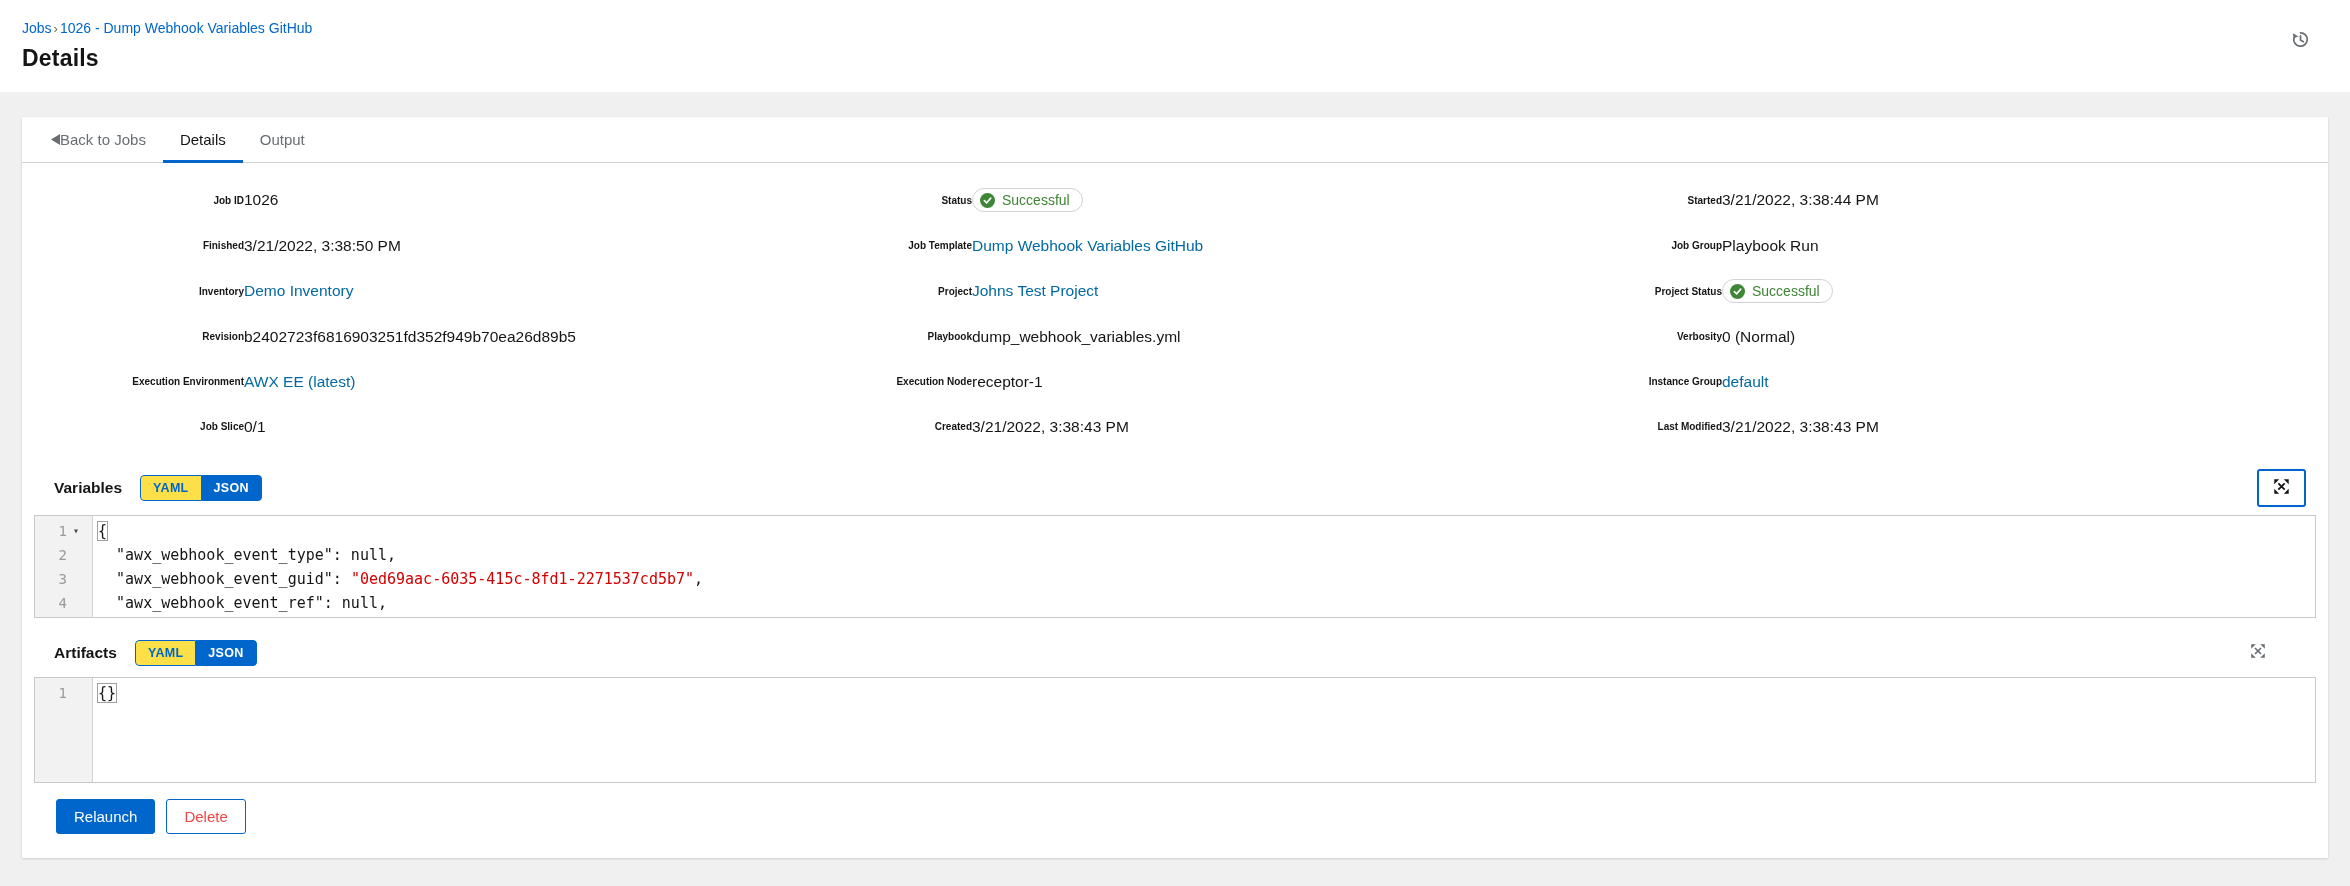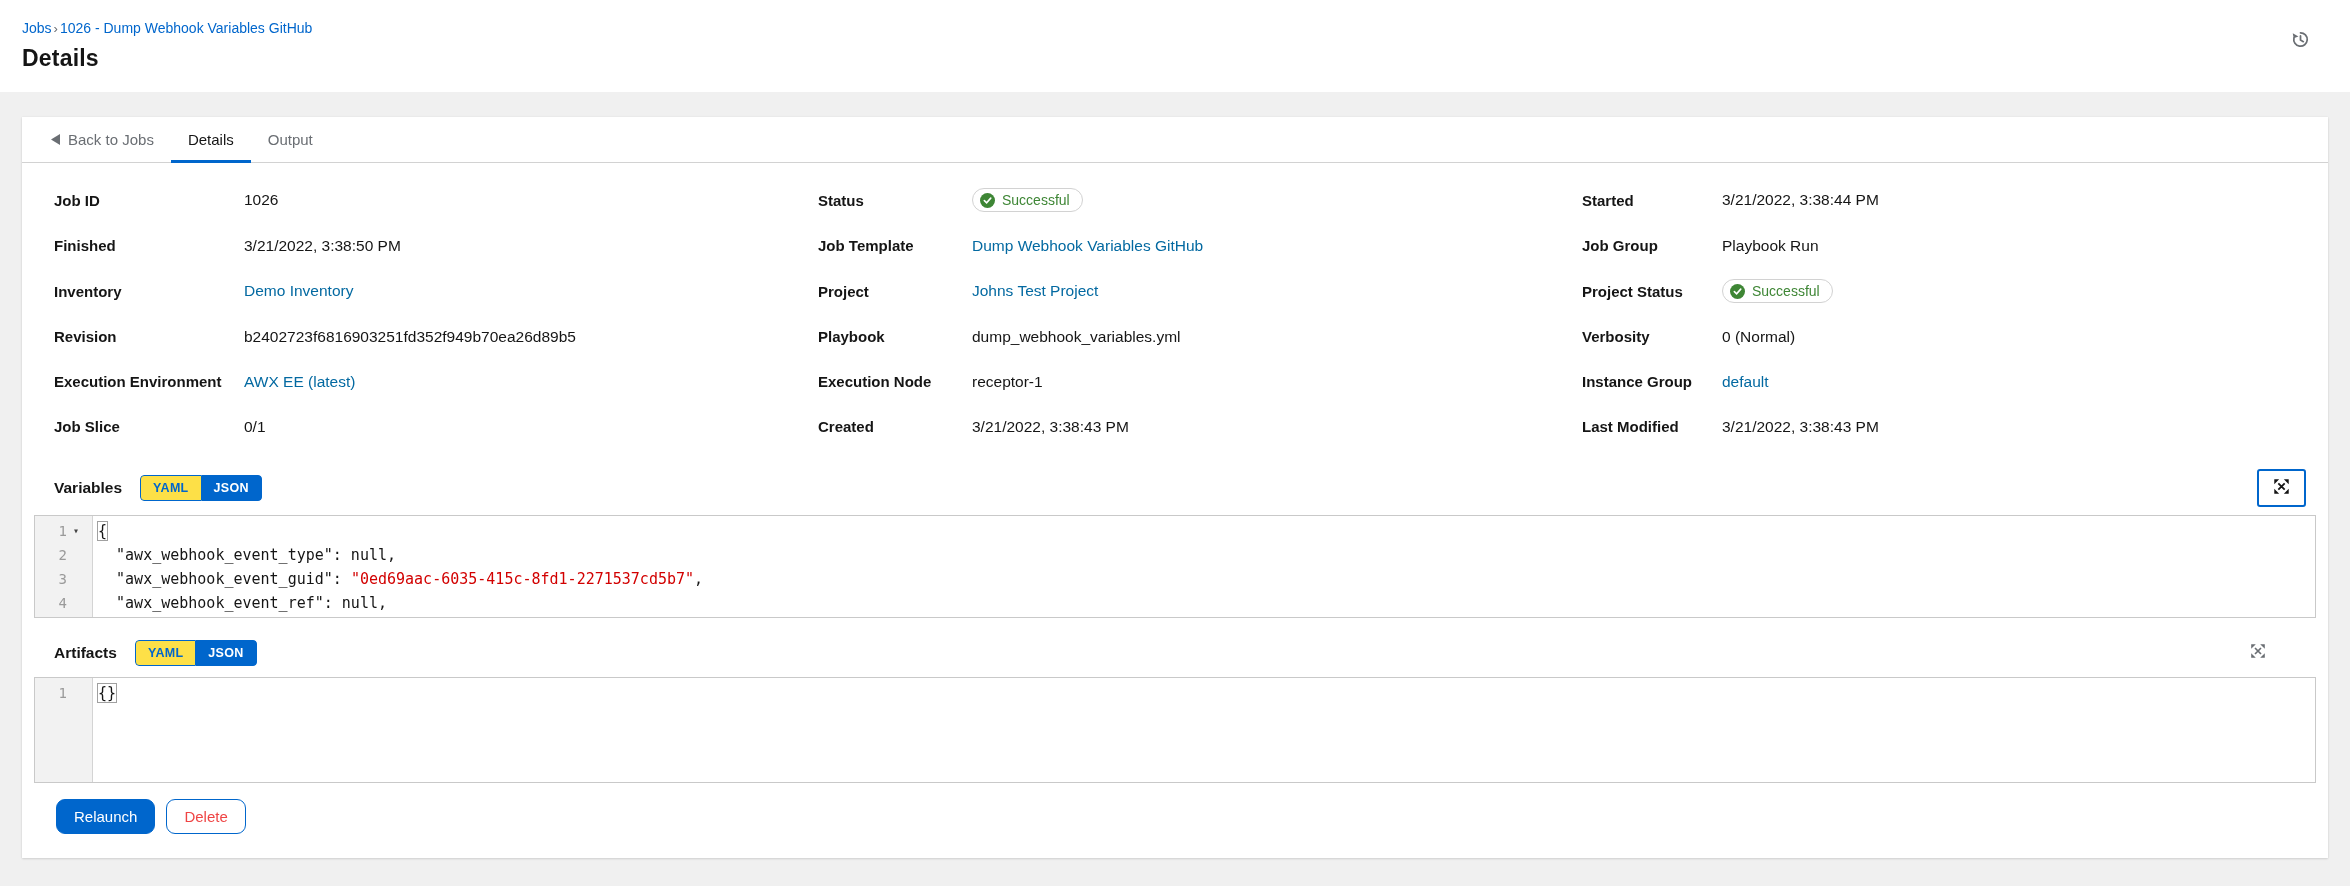--- a/index.html
+++ b/index.html
@@ -18,28 +18,28 @@
   .bc-sep { color: #6a6e73; font-size: 13px; }
   .page-title { font-size: 23px; font-weight: 700; margin-top: 9px; letter-spacing: .2px; }
   .history-btn { position: absolute; top: 30px; right: 40px; background: none; border: none; cursor: pointer; }
 
   
   .content { padding: 25px 22px 0 22px; }
   .card { background: #ffffff; min-height: 741px; box-shadow: 0 1px 2px rgba(3,3,3,.12), 0 0 2px rgba(3,3,3,.06); display: flex; flex-direction: column; }
 
   
   .tabs { display: flex; align-items: stretch; border-bottom: 1px solid #d2d2d2; padding: 0 12px; height: 46px; }
-  .tab { display: flex; align-items: center; gap: 8px; padding: 4px 17px; font-size: 15px; color: #6a6e73; cursor: pointer; position: relative; background: none; border: none; font-family: inherit; }
+  .tab { display: flex; align-items: center; padding: 4px 17px; font-size: 15px; color: #6a6e73; cursor: pointer; position: relative; background: none; border: none; font-family: inherit; }
   .tab.active { color: #151515; }
   .tab.active::after { content: ""; position: absolute; left: 0; right: 0; bottom: -1px; height: 3px; background: #0066cc; }
 
   
   .detail-grid { display: grid; grid-template-columns: 1fr 1fr 1fr; column-gap: 30px; padding: 14px 12px 10px 32px; }
   .detail-cell { display: flex; align-items: center; padding: 11px 0; min-height: 45px; }
-  .detail-label { font-weight: 700; font-size: 15px; flex: none; }
+  .detail-label { font-weight: 700; font-size: 10px; flex: none; text-align: right; }
   .col0 .detail-label { width: 190px; }
   .col1 .detail-label { width: 154px; }
   .col2 .detail-label { width: 140px; }
   .detail-value { font-size: 15.5px; }
   .detail-value.link { color: #0369a1; cursor: pointer; }
 
   .badge { display: inline-flex; align-items: center; gap: 7px; border: 1px solid #d2d2d2; border-radius: 30px; padding: 3px 12px 3px 7px; color: #3e8635; font-size: 14px; background: #fff; }
   .badge-check { width: 15px; height: 15px; border-radius: 50%; background: #3e8635; display: inline-flex; align-items: center; justify-content: center; flex: none; }
 
   
@@ -62,21 +62,21 @@
   .gut-line { display: flex; height: 24px; align-items: center; }
   .lnum { width: 32px; text-align: right; color: #9a9a9a; font-size: 14px; }
   .fold { width: 18px; text-align: center; color: #444; font-size: 10px; }
   .code { flex: 1; padding: 3px 0 0 5px; white-space: pre; }
   .code-line { height: 24px; }
   .seg-string { color: #d20000; }
   .seg-bracket { outline: 1px solid #a0a0a0; }
 
   
   .actions { display: flex; gap: 11px; padding: 16px 0 24px 34px; }
-  .btn { font-family: inherit; font-size: 15px; padding: 8px 17px; border-radius: 9px; cursor: pointer; }
+  .btn { font-family: inherit; font-size: 15px; padding: 8px 17px; border-radius: 3px; cursor: pointer; }
   .btn.primary { background: #0066cc; color: #fff; border: 1px solid #0066cc; }
   .btn.secondary { background: #fff; color: #ef4444; border: 1px solid #0066cc; }
 </style>
 </head>
 <body>
 
 <div class="top-band">
   <nav class="breadcrumb">
       <a class="bc-link">Jobs</a>
       <span class="bc-sep">›</span>

